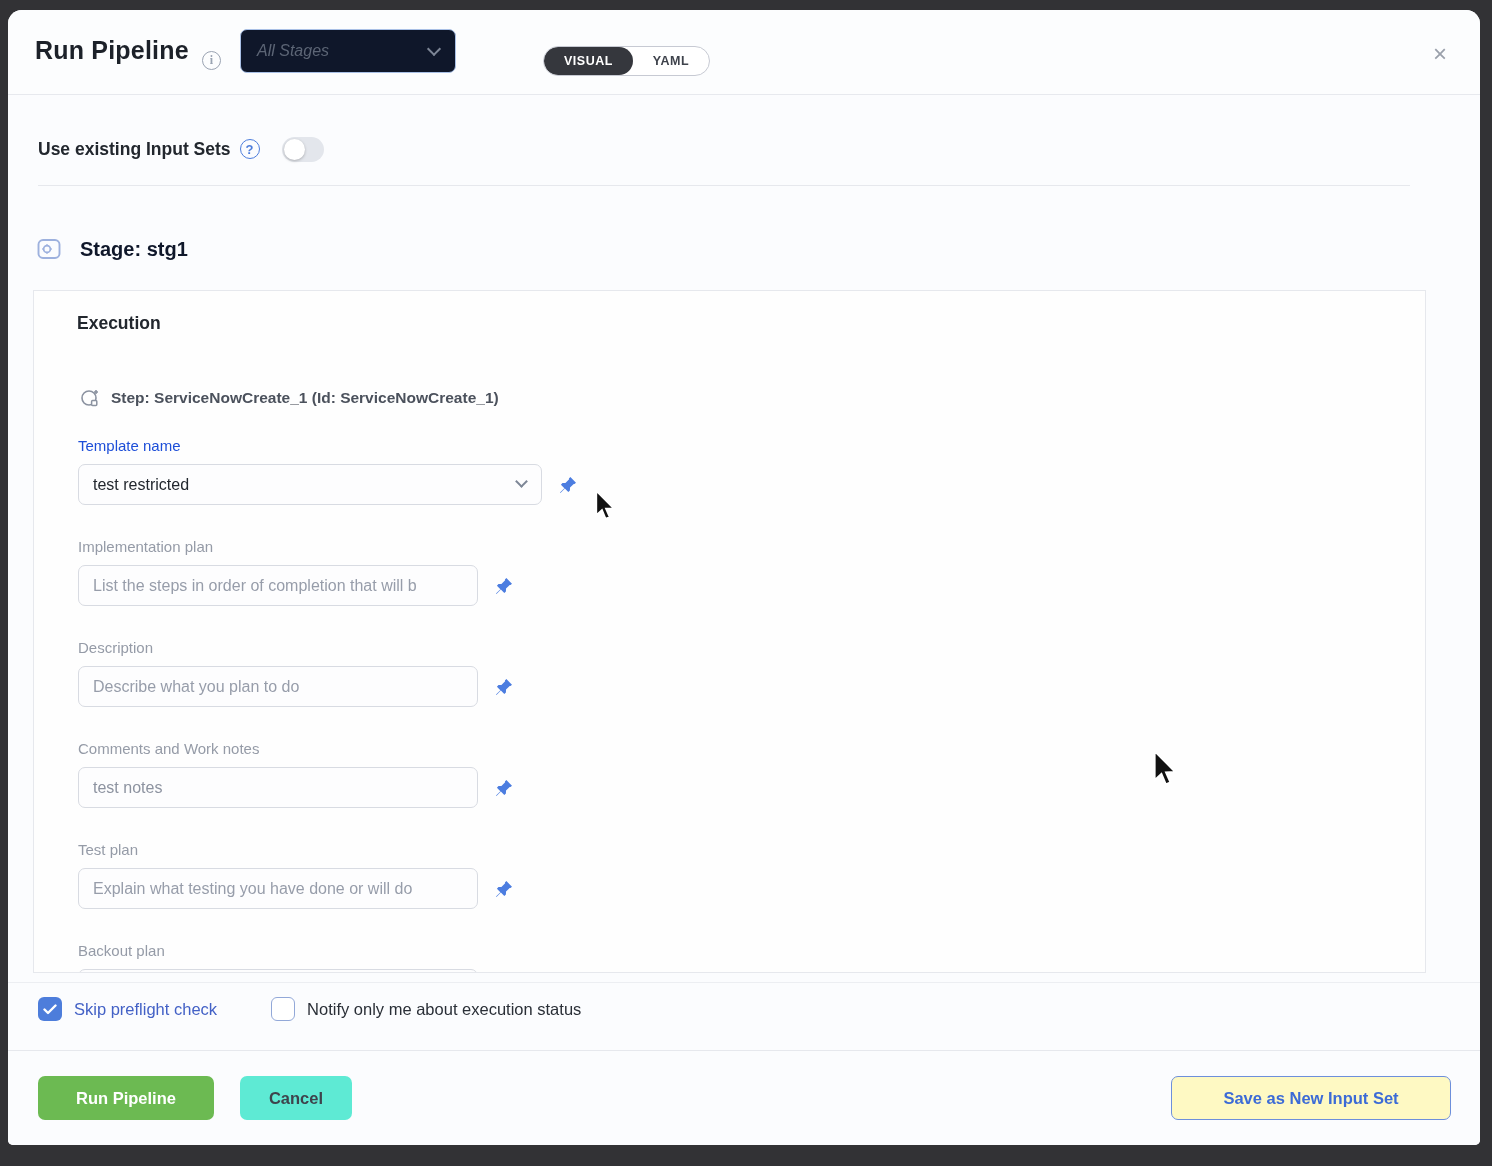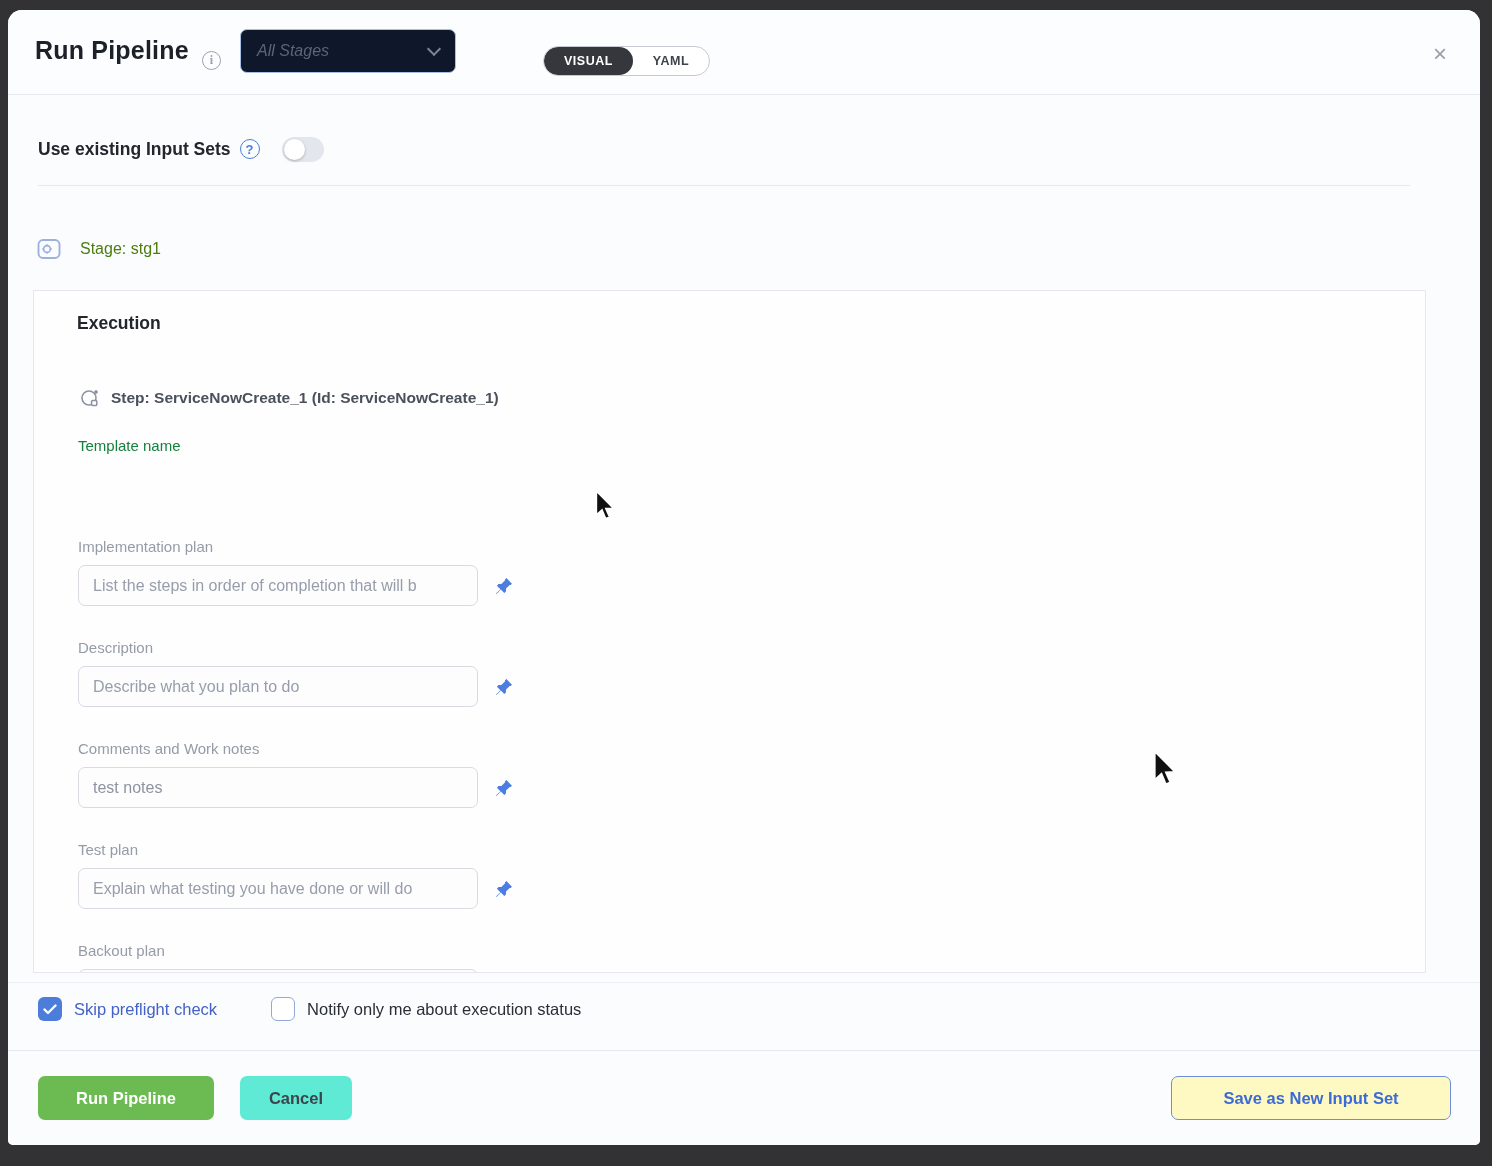--- a/index.html
+++ b/index.html
@@ -67,33 +67,33 @@
     cursor:pointer;
   }
   .switch .knob {
     position:absolute; left:2px; top:2px; width:21px; height:21px; border-radius:50%;
     background:#fff; box-shadow:0 1px 3px rgba(0,0,0,.25);
   }
   .div1 { position:absolute; left:30px; right:70px; top:175px; height:1px; background:#e6e8ed; }
   
   .stage-row { position:absolute; left:28px; top:226px; display:flex; align-items:center; }
   .stage-icon { width:26px; height:26px; margin-right:18px; }
-  .stage-label { font-size:16px; font-weight:normal; color:#4d7c0f; }
+  .stage-label { font-size:20px; font-weight:bold; color:#0f172a; }
   
   .exec-card {
     position:absolute; left:25px; top:280px; width:1393px; height:683px;
     background:#fefefe; border:1px solid #e6e8ed; border-radius:0; overflow:hidden;
   }
   .exec-title { position:absolute; left:43px; top:22px; font-size:17.5px; font-weight:bold; color:#22272e; }
   .step-row { position:absolute; left:45px; top:96px; display:flex; align-items:center; }
   .step-icon { width:22px; height:22px; margin-right:10px; }
   .step-label { font-size:15.5px; font-weight:bold; color:#4b515c; }
   .field { position:absolute; left:44px; width:548px; }
   .f-label { font-size:15px; color:#959ba7; margin-bottom:10px; }
-  .f-label.dark { color:#15803d; }
+  .f-label.dark { color:#1d4ed8; }
   .f-row { display:flex; align-items:center; }
   .f-input {
     width:400px; height:41px; background:#fdfdfe; border:1px solid #d8dbe2; border-radius:7px;
     font-family:"Liberation Sans",sans-serif; font-size:16px; color:#22272e; padding:0 14px;
     outline:none;
   }
   .f-input.muted { color:#8d93a0; }
   .f-input::placeholder { color:#979daa; opacity:1; }
   .f-select { position:relative; width:464px; }
   .f-select .f-input { width:100%; padding-right:40px; }
@@ -174,20 +174,31 @@
       <svg class="step-icon" viewBox="0 0 22 22" fill="none">
         <circle cx="10" cy="11" r="7" stroke="#8b92a0" stroke-width="1.6"></circle>
         <path d="M17 3v4M15 5h4" stroke="#8b92a0" stroke-width="1.6"></path>
         <rect x="12.6" y="13.4" width="5.2" height="5.2" rx="1" fill="#fefefe" stroke="#8b92a0" stroke-width="1.5"></rect>
       </svg>
       <span class="step-label">Step: ServiceNowCreate_1 (Id: ServiceNowCreate_1)</span>
     </div>
 
     <div class="field" style="top:146px">
       <div class="f-label dark">Template name</div>
+      <div class="f-row">
+        <div class="f-select">
+          <input class="f-input" readonly="" value="test restricted" style="">
+          <span class="chev"></span>
+        </div>
+        <span class="pin-btn">
+          <svg width="18" height="18" viewBox="0 0 16 16">
+              <path d="M10.1 0.9 L15.1 5.9 L13.8 7.2 L13.1 7 L9.8 10.3 L9.7 12.9 L8.3 14.3 L5.2 11.2 L1.3 15.1 L0.9 14.7 L4.8 10.8 L1.7 7.7 L3.1 6.3 L5.7 6.2 L9 2.9 L8.8 2.2 Z" fill="#4c7de0"></path>
+            </svg>
+        </span>
+      </div>
     </div>
 
     <div class="field" style="top:247px">
       <div class="f-label">Implementation plan</div>
       <div class="f-row">
         <input class="f-input" placeholder="List the steps in order of completion that will b" style="">
         <span class="pin-btn">
           <svg width="18" height="18" viewBox="0 0 16 16">
               <path d="M10.1 0.9 L15.1 5.9 L13.8 7.2 L13.1 7 L9.8 10.3 L9.7 12.9 L8.3 14.3 L5.2 11.2 L1.3 15.1 L0.9 14.7 L4.8 10.8 L1.7 7.7 L3.1 6.3 L5.7 6.2 L9 2.9 L8.8 2.2 Z" fill="#4c7de0"></path>
             </svg>

